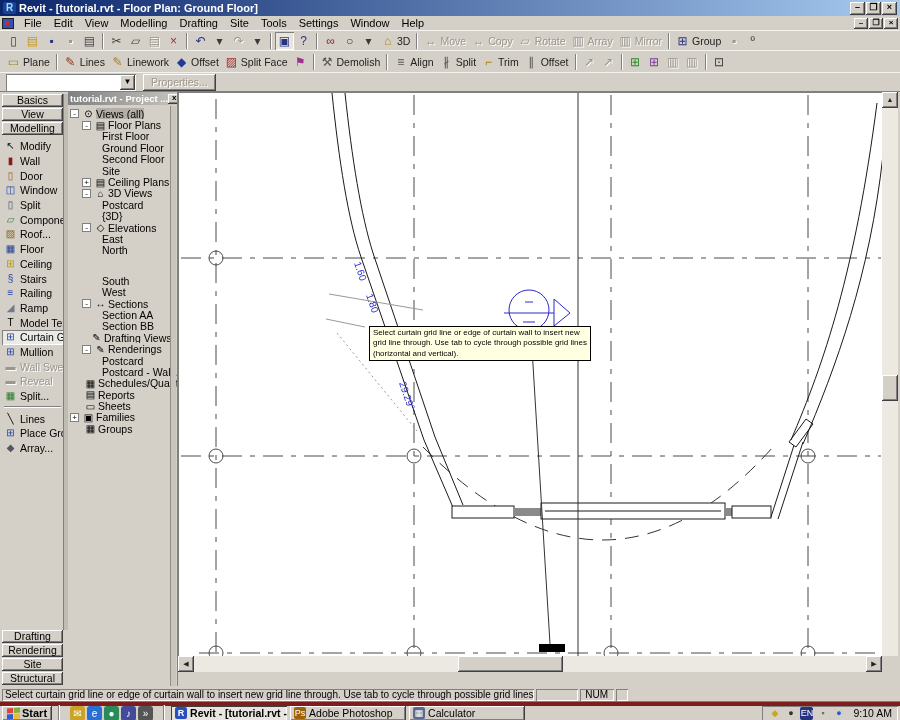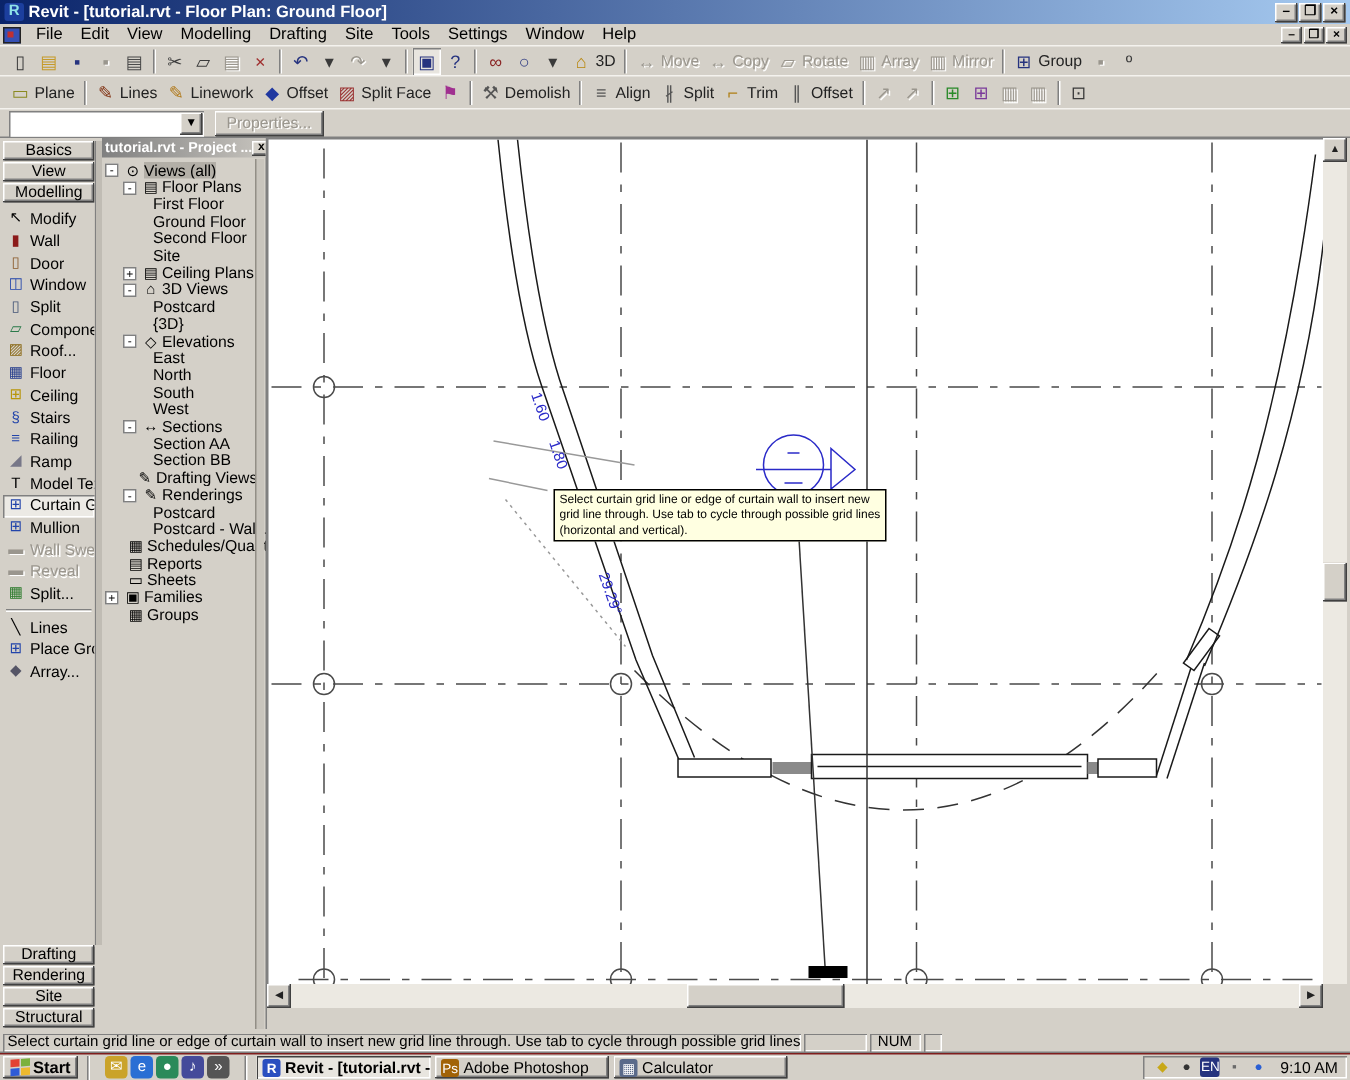--- a/index.html
+++ b/index.html
@@ -62,21 +62,21 @@
   .vscroll{position:absolute;right:0;top:0;width:16px;height:580px;background:#ece9e2}
   .hscroll{position:absolute;left:0;bottom:16px;width:704px;height:16px;background:#ece9e2}
   .sbtn{position:absolute;width:16px;height:16px;font-size:7px;text-align:center;line-height:15px;color:#222}
   .thumb{position:absolute;background:#d4d0c8}
   .corner{position:absolute;right:0;bottom:16px;width:16px;height:16px;background:#d4d0c8}
   
   .statusbar{position:absolute;left:0;top:688px;width:900px;height:14px;display:flex;align-items:center;gap:2px;padding:0 2px;font-size:10px}
   .smsg{flex:1;height:12px;line-height:12px;padding-left:3px;white-space:nowrap;overflow:hidden}
   .scell{height:12px;line-height:12px;text-align:center;flex:none}
   
-  .taskbar{position:absolute;left:0;top:702px;width:900px;height:18px;background:#d4d0c8;border-top:1px solid #7f1d1d;box-shadow:0 -1px 0 #808080;display:flex;align-items:center;gap:3px;padding:0 2px}
+  .taskbar{position:absolute;left:0;top:702px;width:900px;height:18px;background:#d4d0c8;border-top:4px solid #7f1d1d;box-shadow:0 -1px 0 #808080;display:flex;align-items:center;gap:3px;padding:0 2px}
   .startbtn{height:15px;display:flex;align-items:center;gap:3px;padding:0 5px;font-weight:bold;font-size:11px;font-family:inherit;border:none}
   .flag{width:12px;height:11px;display:grid;grid-template-columns:6px 6px;grid-template-rows:5px 5px;gap:1px 1px;transform:skewY(-4deg)}
   .flag i{display:block}
   .ql{display:flex;align-items:center;gap:2px;padding:0 4px}
   .qlicon{width:15px;height:15px;border-radius:3px;font-size:10px;line-height:15px;text-align:center;color:#fff}
   .taskbtn{height:15px;width:116px;display:flex;align-items:center;gap:3px;padding:0 4px;font-size:10.5px;font-family:inherit;border:none;white-space:nowrap;overflow:hidden}
   .taskbtn.active{box-shadow:inset 1px 1px 0 #404040,inset -1px -1px 0 #fff;background:#e8e5df;font-weight:bold}
   .tkicon{width:12px;height:12px;flex:none;font-size:9px;line-height:12px;text-align:center;color:#fff;border-radius:2px}
   .tray{margin-left:auto;height:15px;display:flex;align-items:center;gap:3px;padding:0 6px;font-size:10.5px}
   .trayicon{width:13px;height:13px;font-size:9px;line-height:13px;text-align:center;border-radius:2px}
@@ -447,21 +447,21 @@
         <span class="texp">-</span>
         <span class="ticon">◇</span>
         <span class="tlabel">Elevations</span>
       </div>
       <div class="trow" style="padding-left: 32px;">
         <span class="tlabel">East</span>
       </div>
       <div class="trow" style="padding-left: 32px;">
         <span class="tlabel">North</span>
       </div>
-      <div class="trow" style="padding-left: 32px;">
+      <div class="trow" style="padding-left: 32px; margin-top: 19px;">
         <span class="tlabel">South</span>
       </div>
       <div class="trow" style="padding-left: 32px;">
         <span class="tlabel">West</span>
       </div>
       <div class="trow" style="padding-left: 12px;">
         <span class="texp">-</span>
         <span class="ticon">↔</span>
         <span class="tlabel">Sections</span>
       </div>

